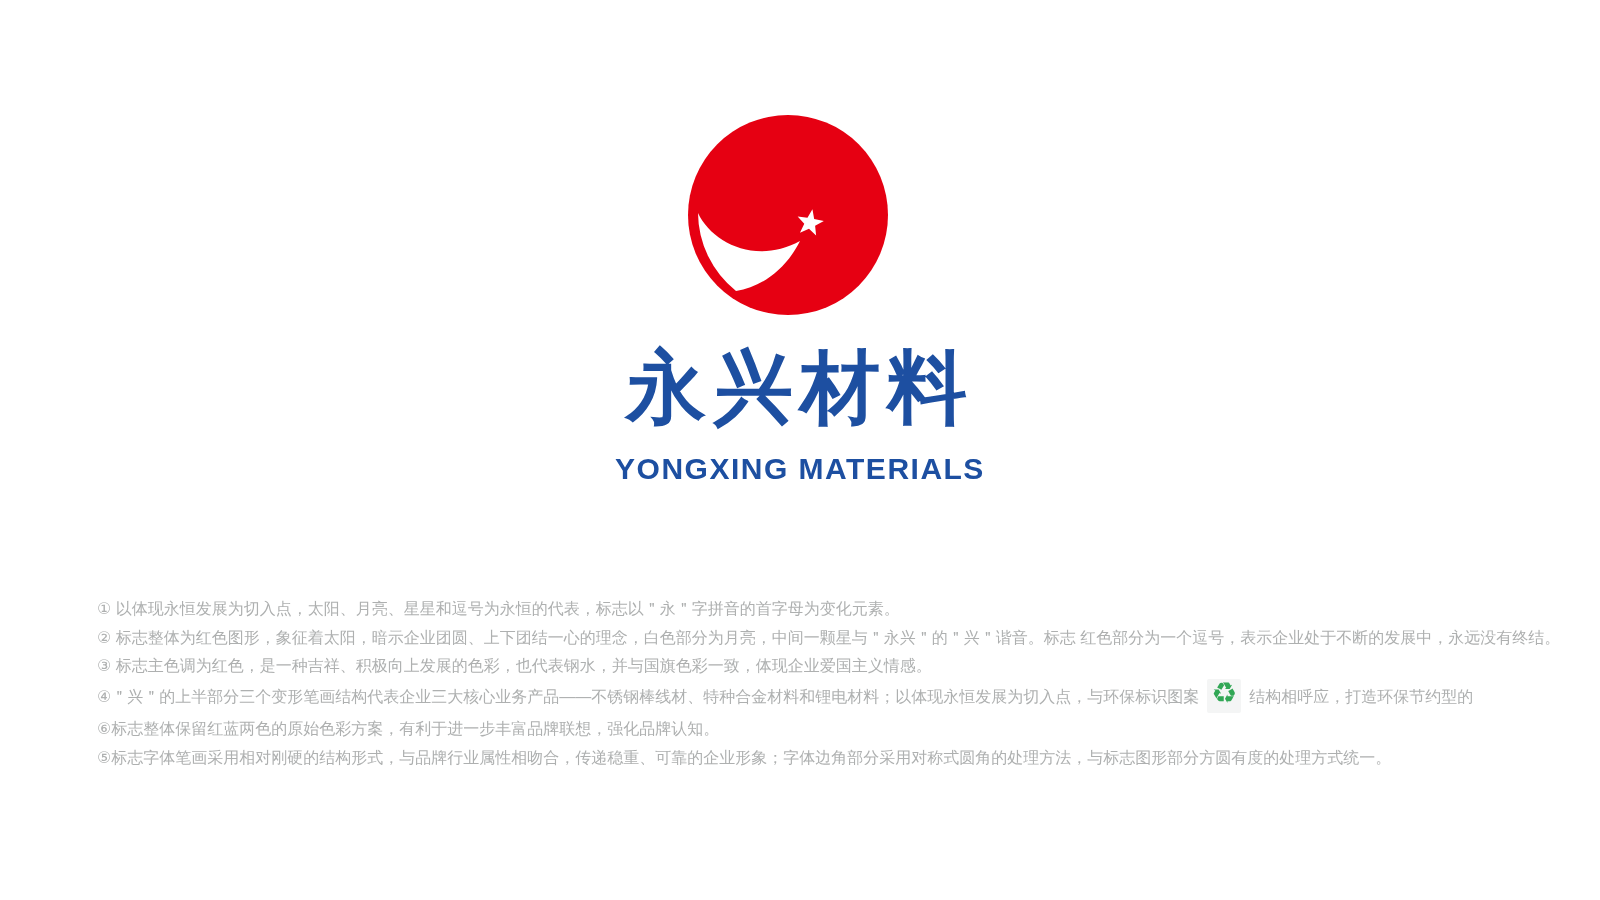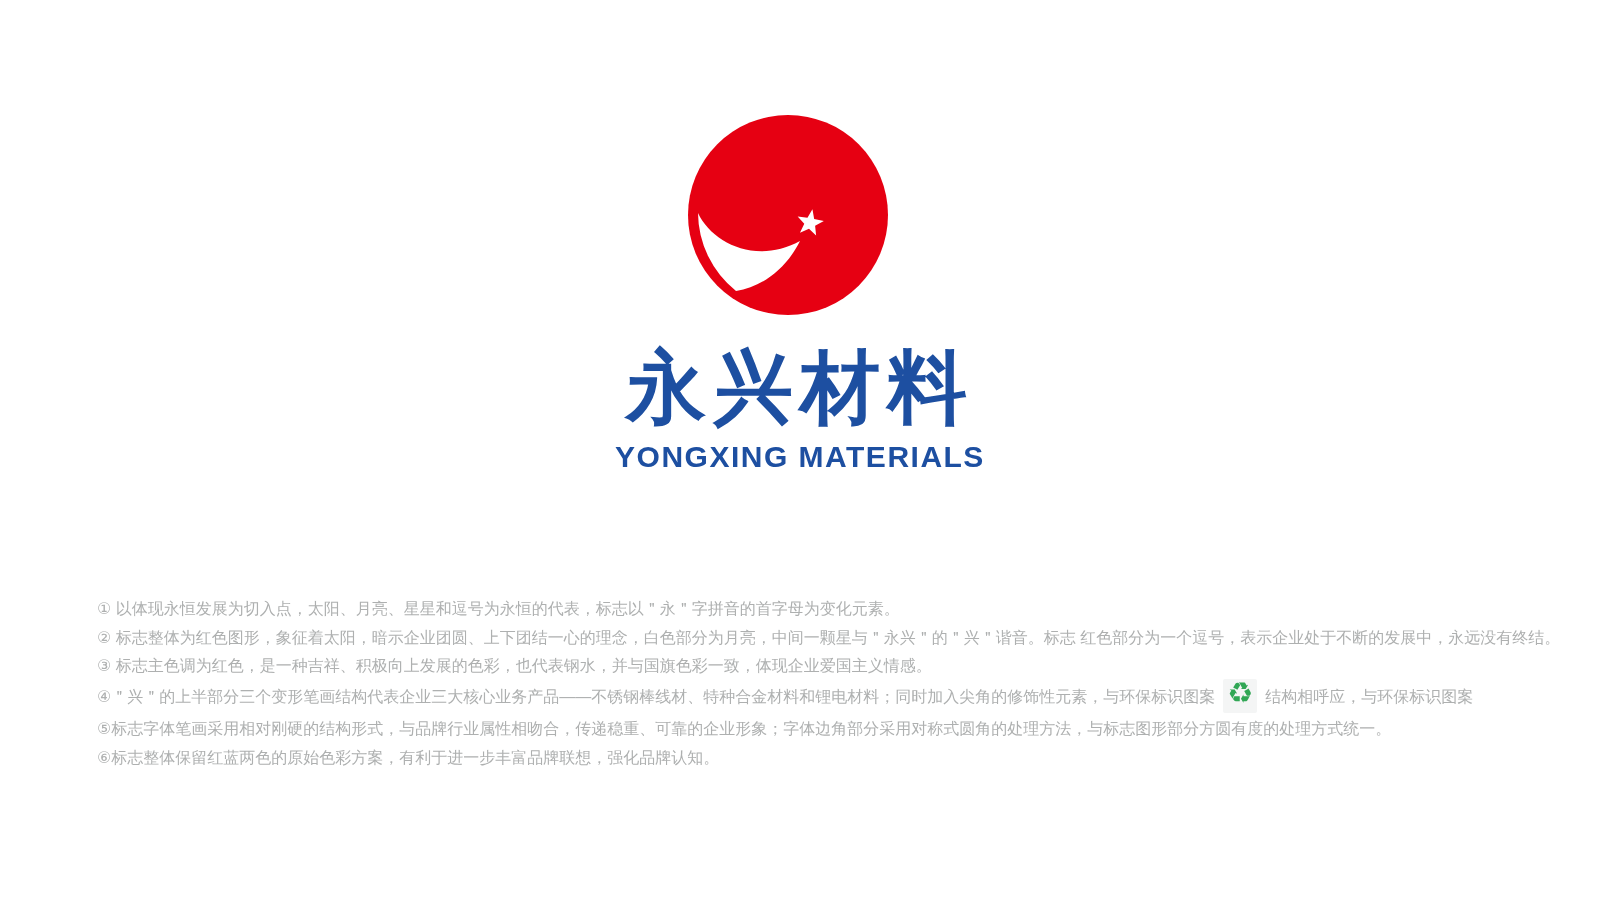--- a/index.html
+++ b/index.html
@@ -17,21 +17,21 @@
   
   .cn-name{
     position:absolute;left:0;top:346px;width:1600px;
     text-align:center;
     font-size:80px;font-weight:900;
     letter-spacing:7px;
     line-height:84px;
     white-space:nowrap;
   }
   .en-name{
-    position:absolute;left:0;top:440px;width:1600px;
+    position:absolute;left:0;top:452px;width:1600px;
     text-align:center;
     font-size:30px;font-weight:700;
     letter-spacing:1.5px;
     white-space:nowrap;
   }
   
   .desc{
     position:absolute;left:97px;top:595px;width:1420px;
     font-size:16px;
     line-height:28.7px;
@@ -72,19 +72,19 @@
 
   <div class="cn-name" style="color:#1d4fa1">永兴材料</div>
 
   <div class="en-name" style="color:#1d4fa1">YONGXING MATERIALS</div>
 
   <div class="desc" style="color:#aeb0b0">
     <div class="line">① 以体现永恒发展为切入点，太阳、月亮、星星和逗号为永恒的代表，标志以＂永＂字拼音的首字母为变化元素。</div>
     <div class="line">② 标志整体为红色图形，象征着太阳，暗示企业团圆、上下团结一心的理念，白色部分为月亮，中间一颗星与＂永兴＂的＂兴＂谐音。标志 红色部分为一个逗号，表示企业处于不断的发展中，永远没有终结。</div>
     <div class="line">③ 标志主色调为红色，是一种吉祥、积极向上发展的色彩，也代表钢水，并与国旗色彩一致，体现企业爱国主义情感。</div>
     <div class="line">
-      <span>④＂兴＂的上半部分三个变形笔画结构代表企业三大核心业务产品——不锈钢棒线材、特种合金材料和锂电材料；同时加入尖角的修饰性元素，与环保标识图案</span><span class="recycle" style="color:#31a755">♻</span><span>结构相呼应，与环保标识图案</span>
+      <span>④＂兴＂的上半部分三个变形笔画结构代表企业三大核心业务产品——不锈钢棒线材、特种合金材料和锂电材料；以体现永恒发展为切入点，与环保标识图案</span><span class="recycle" style="color:#31a755">♻</span><span>结构相呼应，打造环保节约型的</span>
     </div>
+    <div class="line">⑥标志整体保留红蓝两色的原始色彩方案，有利于进一步丰富品牌联想，强化品牌认知。</div>
     <div class="line">⑤标志字体笔画采用相对刚硬的结构形式，与品牌行业属性相吻合，传递稳重、可靠的企业形象；字体边角部分采用对称式圆角的处理方法，与标志图形部分方圆有度的处理方式统一。</div>
-    <div class="line">⑥标志整体保留红蓝两色的原始色彩方案，有利于进一步丰富品牌联想，强化品牌认知。</div>
   </div>
 
 </div>
 
 </body></html>

